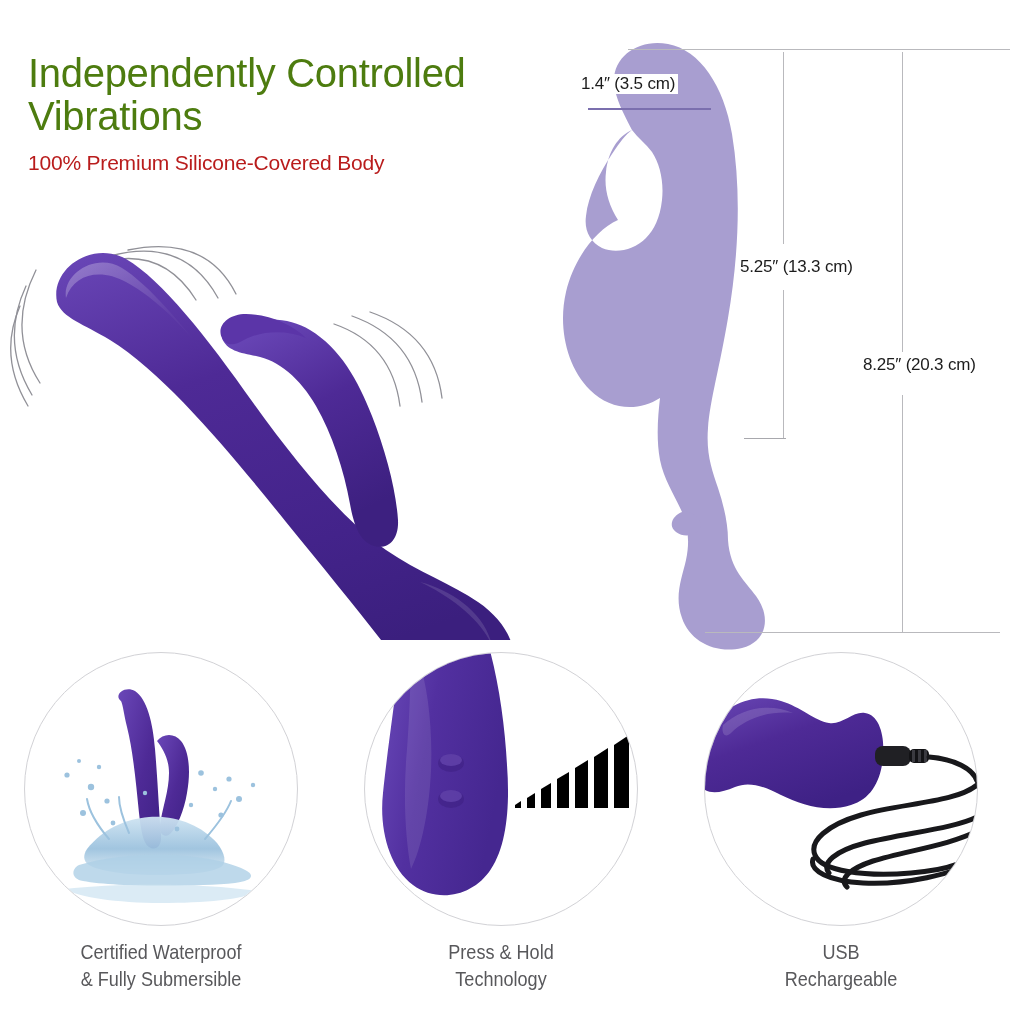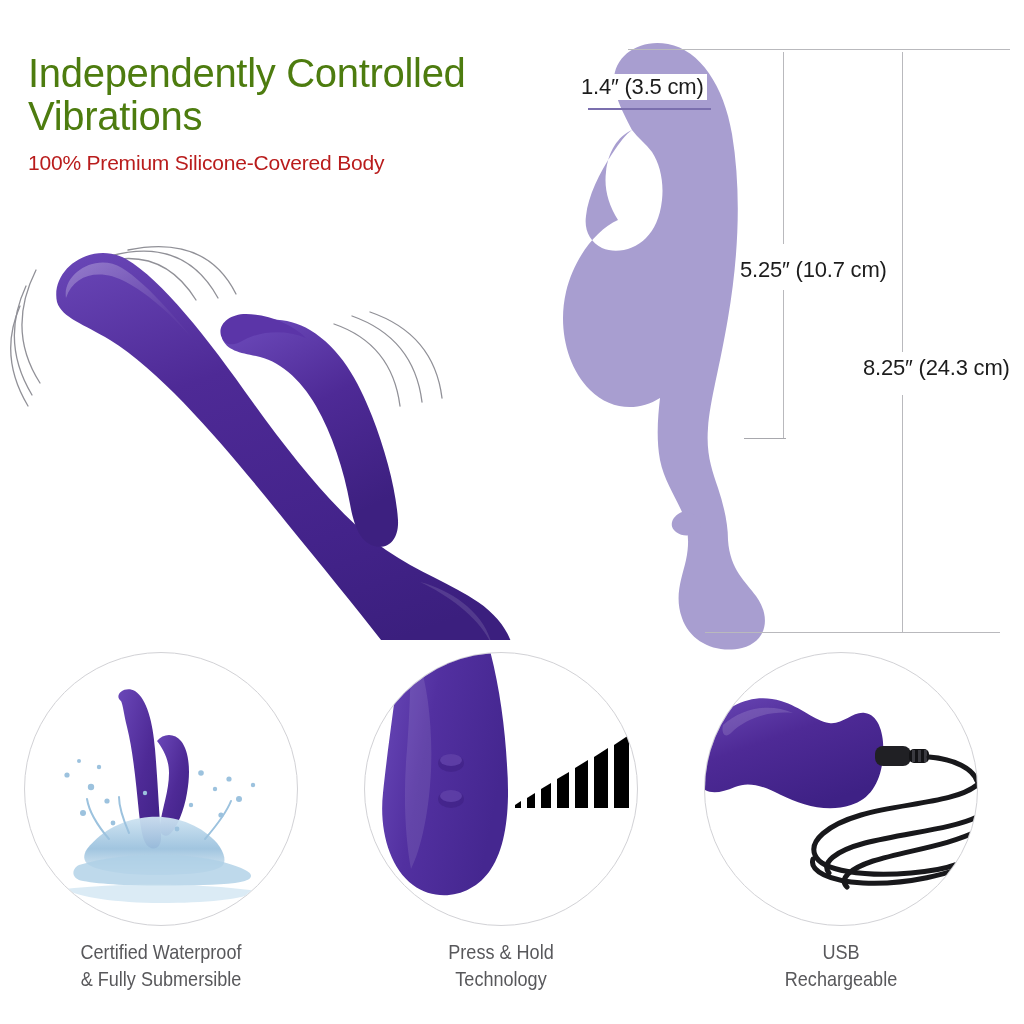--- a/index.html
+++ b/index.html
@@ -55,21 +55,21 @@
   
   #dimension-panel {
     position: absolute;
     left: 560px;
     top: 30px;
     width: 464px;
     height: 620px;
   }
   .dim-label {
     position: absolute;
-    font-size: 22px;
+    font-size: 17px;
     color: #1c1c1c;
     letter-spacing: -0.2px;
     white-space: nowrap;
     background: #ffffff;
     padding: 0 3px;
   }
   #dim-width-label  { left: 18px;  top: 44px; }
   #dim-insert-label { left: 177px; top: 227px; }
   #dim-total-label  { left: 300px; top: 325px; }
 
@@ -258,22 +258,22 @@
     <div class="guide-h" id="guide-bottom"></div>
     <div class="guide-h" id="tick-mid"></div>
     <div class="guide-h" id="dim-width-rule"></div>
 
     <div class="guide-v" id="guide-inner-a"></div>
     <div class="guide-v" id="guide-inner-b"></div>
     <div class="guide-v" id="guide-outer-a"></div>
     <div class="guide-v" id="guide-outer-b"></div>
 
     <div class="dim-label" id="dim-width-label">1.4″ (3.5 cm)</div>
-    <div class="dim-label" id="dim-insert-label">5.25″ (10.7 cm)</div>
-    <div class="dim-label" id="dim-total-label">8.25″ (24.3 cm)</div>
+    <div class="dim-label" id="dim-insert-label">5.25″ (13.3 cm)</div>
+    <div class="dim-label" id="dim-total-label">8.25″ (20.3 cm)</div>
   </div>
 
   <div id="features">
 
     <div class="feature" id="feature-0">
       <div class="feature-circle">
         <svg width="272" height="272" viewBox="0 0 272 272" xmlns="http://www.w3.org/2000/svg">
           <defs>
             <linearGradient id="wtoyGrad" x1="0" y1="0" x2="1" y2="1">
               <stop offset="0%" stop-color="#6a47b8"></stop>

